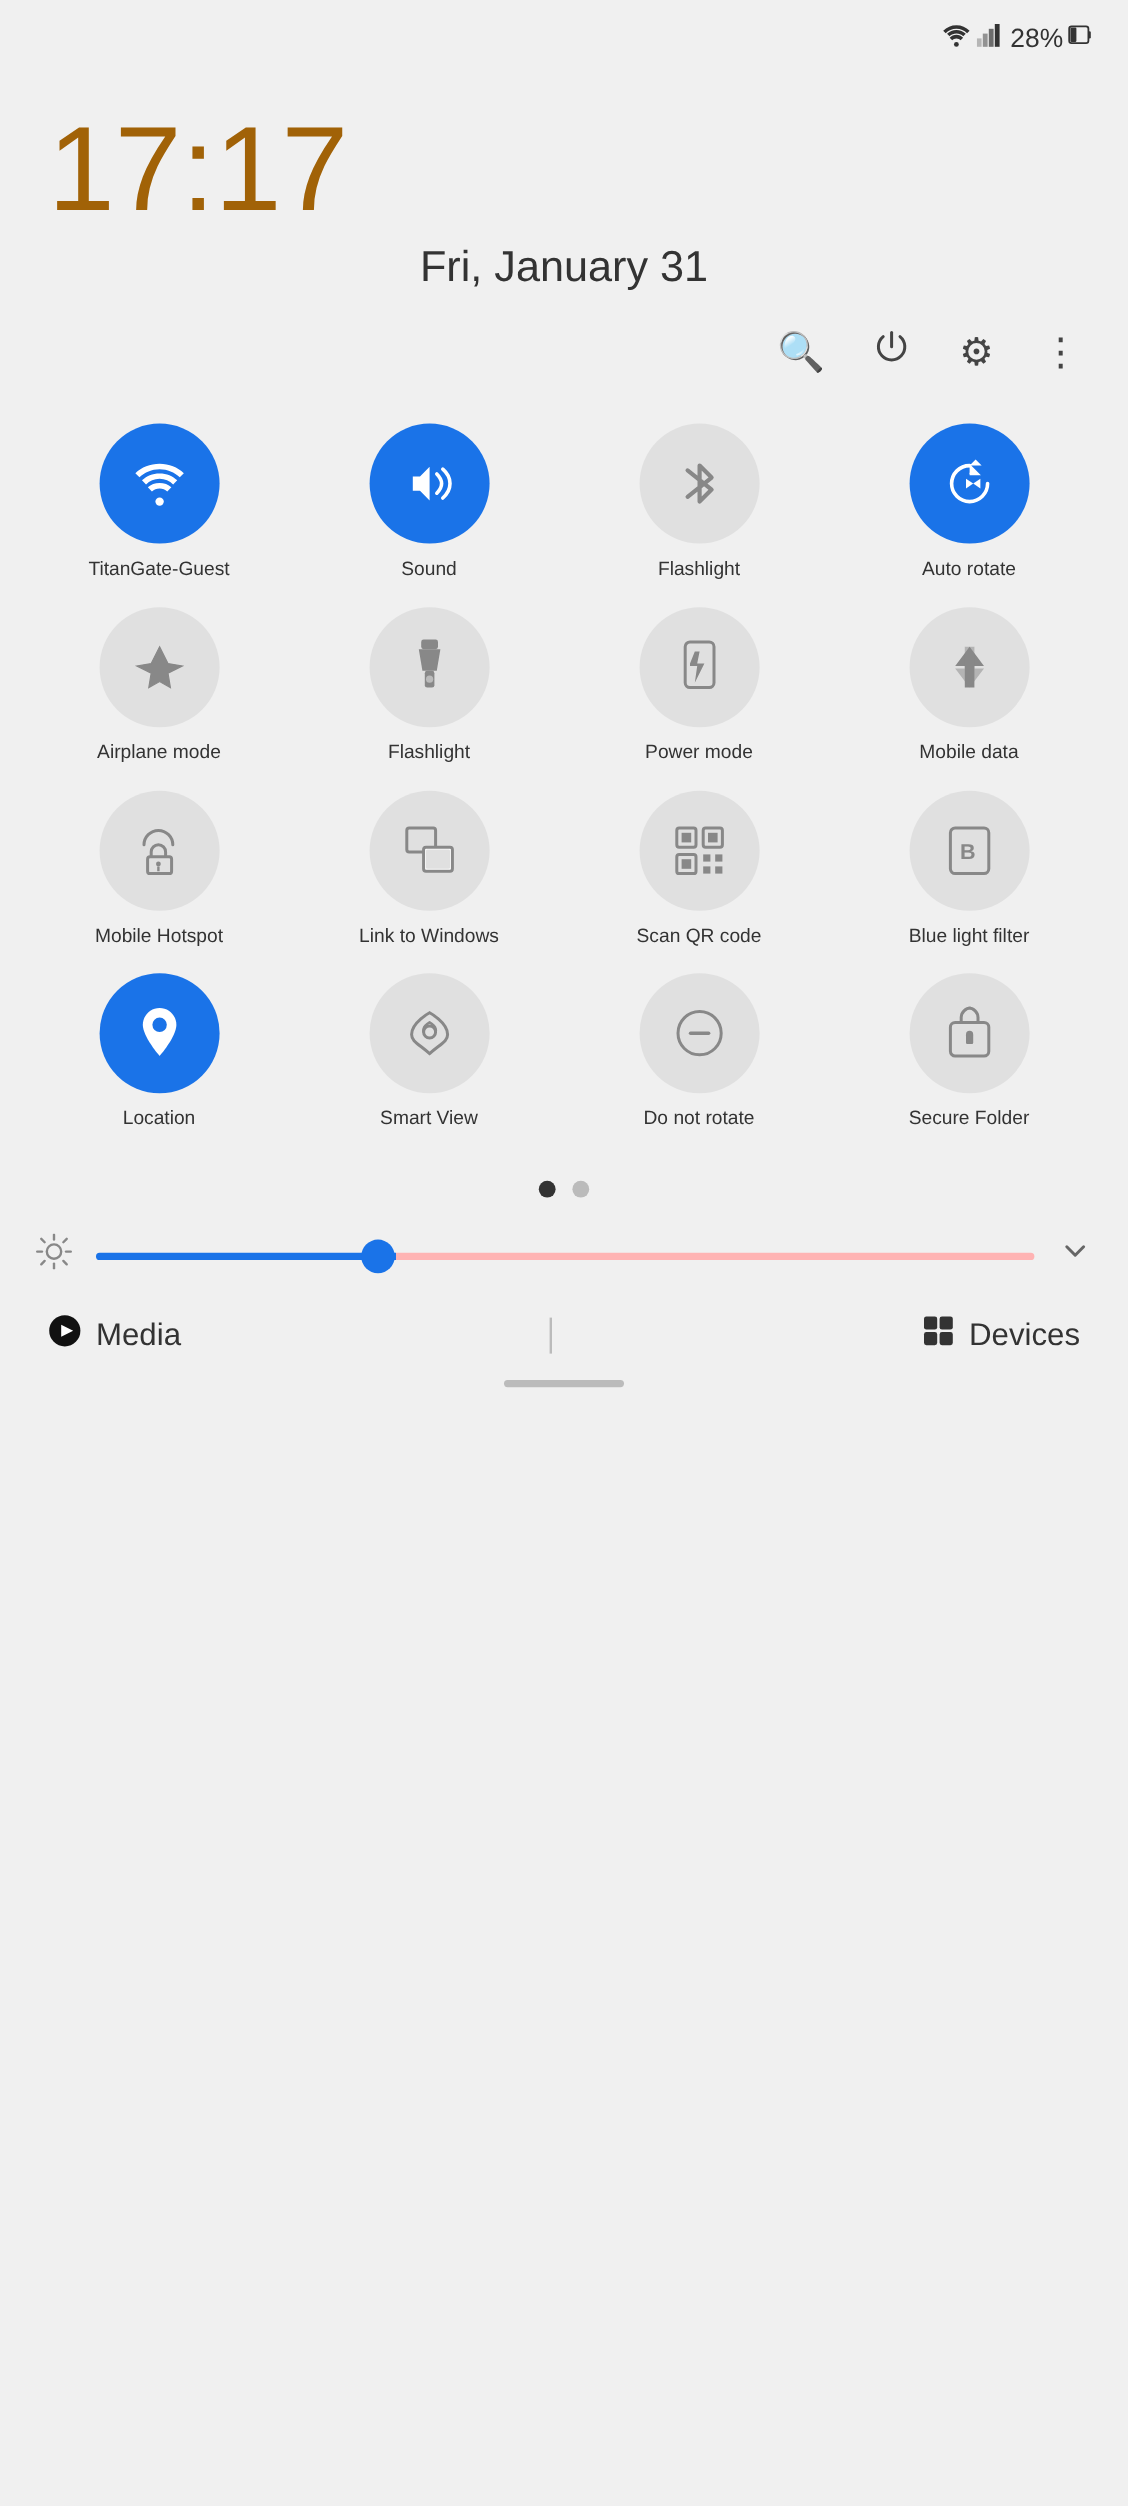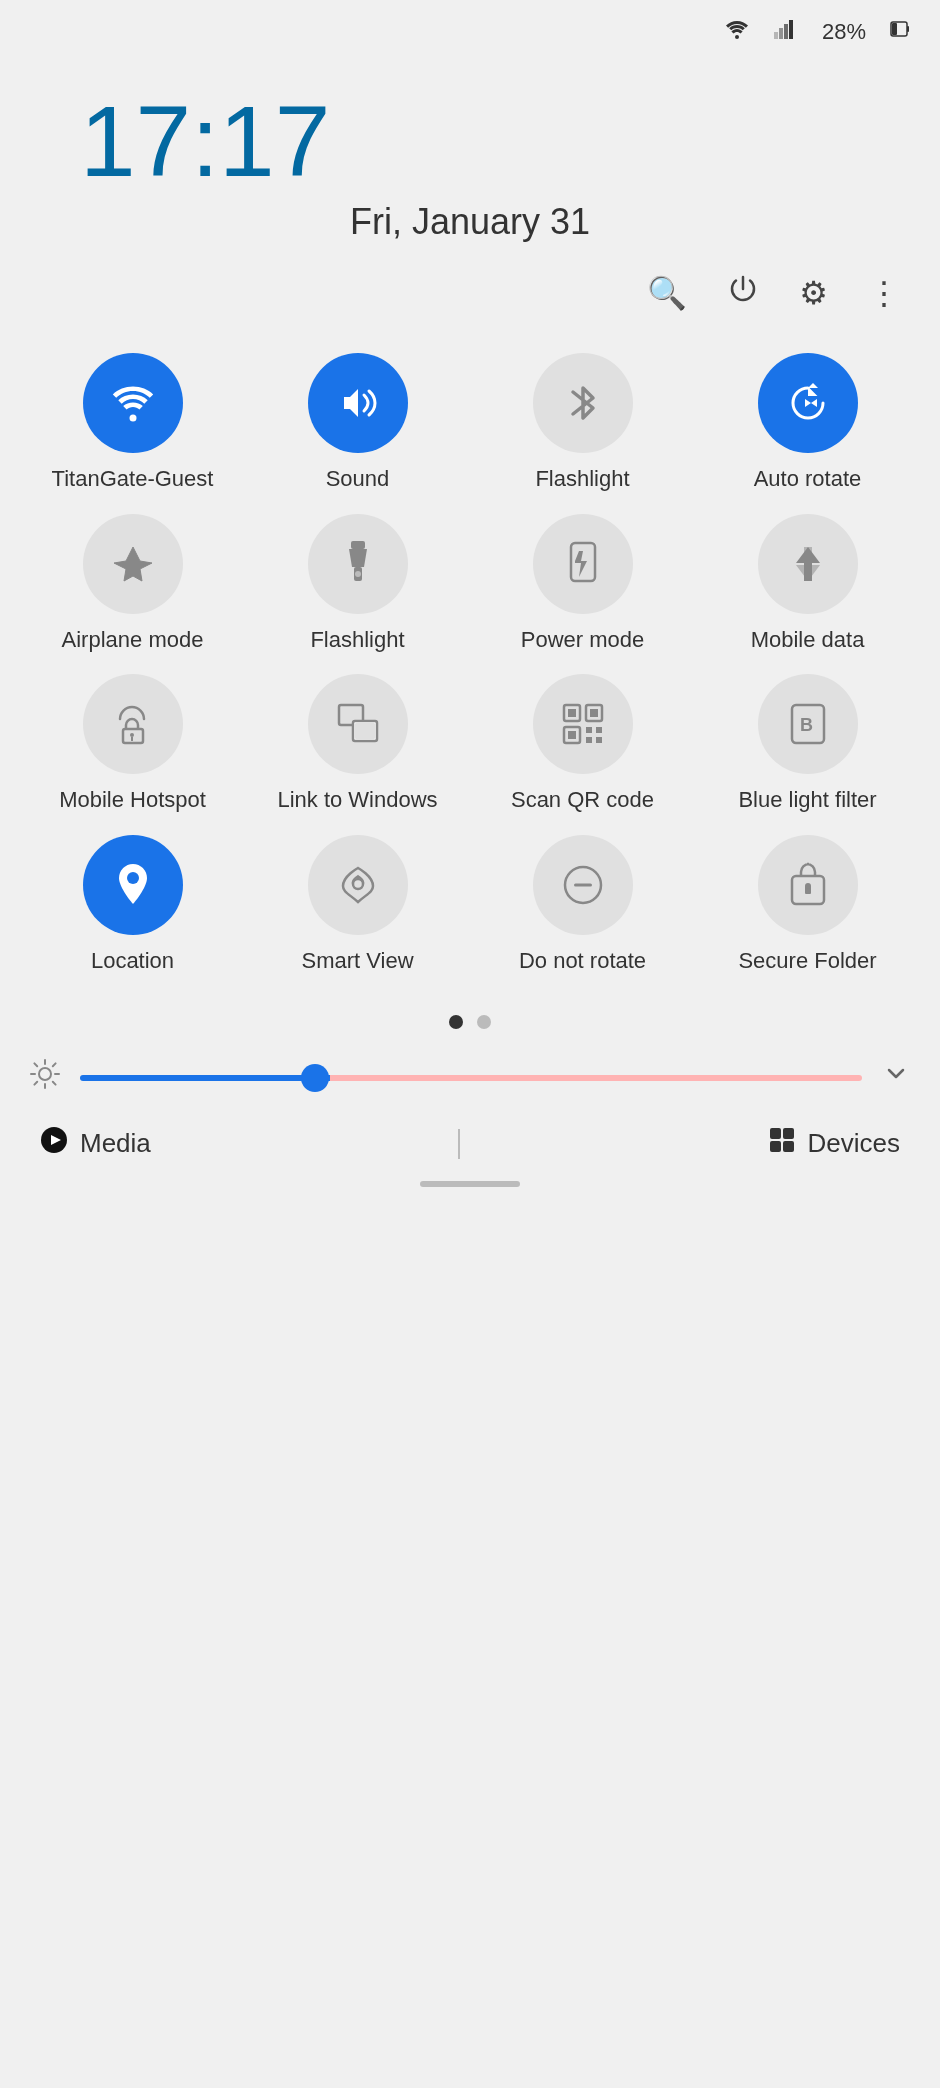--- a/index.html
+++ b/index.html
@@ -15,38 +15,37 @@
     .status-bar {
       display: flex;
       justify-content: flex-end;
       align-items: center;
       padding: 18px 30px 10px;
       gap: 10px;
     }
     .status-icons {
       display: flex;
       align-items: center;
-      gap: 24px;
+      gap: 4px;
       font-size: 22px;
       color: #333;
     }
     .battery-text {
       font-size: 22px;
       color: #333;
       font-weight: 500;
     }
     .time-section {
       padding: 30px 40px 10px;
     }
     .time-display {
       font-size: 100px;
       font-weight: 300;
-      color: #0369a1;
+      color: #a16207;
       line-height: 1.1;
-      margin-left: 40px;
     }
     .date-display {
       font-size: 36px;
       color: #333;
       font-weight: 400;
       margin-top: 5px;
       text-align: center;
     }
     .toolbar {
       display: flex;
@@ -85,21 +84,21 @@
     }
     .qs-circle.active {
       background: #1a73e8;
       color: white;
     }
     .qs-circle.inactive {
       background: #e0e0e0;
       color: #666;
     }
     .qs-label {
-      font-size: 22px;
+      font-size: 16px;
       color: #333;
       text-align: left;
       line-height: 1.3;
     }
     .page-dots {
       display: flex;
       justify-content: center;
       gap: 14px;
       padding: 30px 0 20px;
     }

